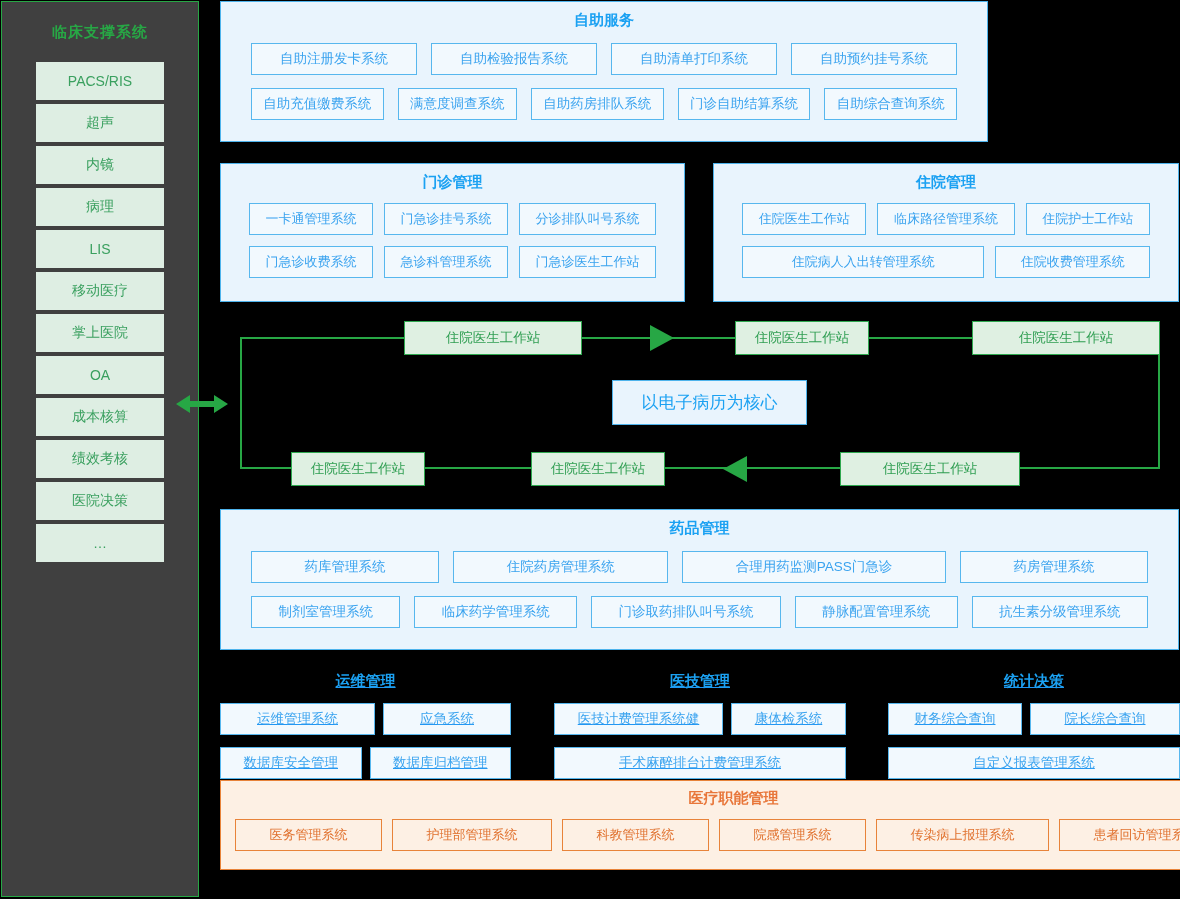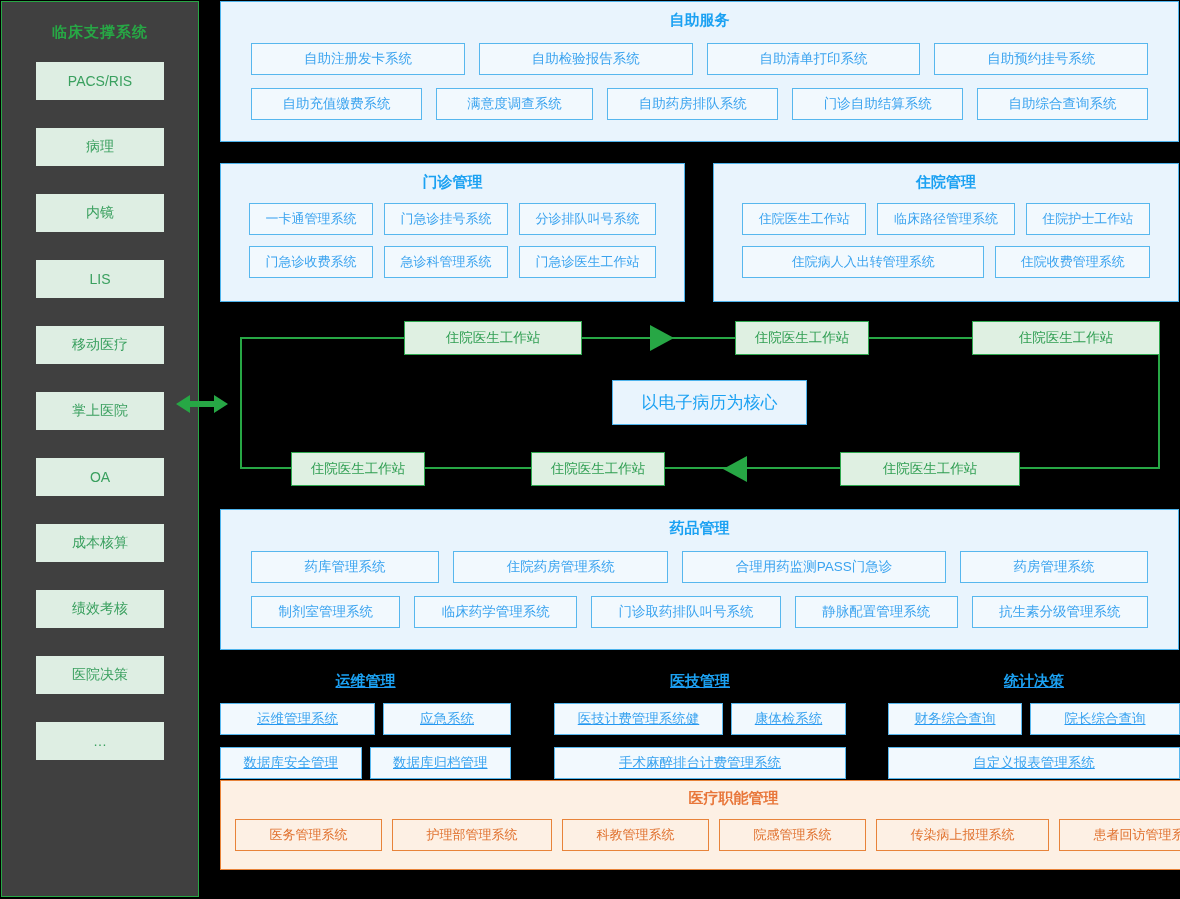--- a/index.html
+++ b/index.html
@@ -15,21 +15,21 @@
   .sidebar{
     position:absolute;left:1px;top:1px;width:198px;height:896px;
     border:1px solid #27a745;background:#404040;box-sizing:border-box;
   }
   .sidebar-title{
     text-align:center;color:#27a745;font-weight:bold;font-size:15px;
     margin-top:21px;letter-spacing:1px;
   }
   .sidebar-list{margin-top:20px;}
   .sidebar-item{
-    width:128px;margin:0 auto 28px auto;height:38px;
+    width:128px;margin:0 auto 4px auto;height:38px;
     background:#deeee3;border:1px solid #deeee3;
     color:#3aa05f;font-size:14px;
     display:flex;align-items:center;justify-content:center;
     box-sizing:border-box;
   }
 
   
   .dbl-arrow{position:absolute;left:176px;top:392px;width:52px;height:24px;}
 
   
@@ -43,21 +43,21 @@
   }
   .row{display:flex;gap:14px;padding:0 30px;margin-top:13px;}
   .chip{
     background:#f2f9fe;border:1px solid #57b7ee;
     color:#3aa3ef;font-size:13.5px;height:32px;
     display:flex;align-items:center;justify-content:center;
     box-sizing:border-box;white-space:nowrap;flex:1 1 auto;
   }
 
   
-  #selfservice{left:220px;top:1px;width:959px;height:141px;}
+  #selfservice{left:220px;top:1px;width:768px;height:141px;}
 
   
   #outpatient{left:220px;top:163px;width:465px;height:139px;}
   #inpatient{left:713px;top:163px;width:466px;height:139px;}
   #outpatient .row,#inpatient .row{gap:11px;padding:0 28px;margin-top:11px;}
   #outpatient .chip,#inpatient .chip{height:32px;font-size:13px;}
 
   
   #cycle{position:absolute;left:220px;top:310px;width:959px;height:190px;}
   .cyc-line{position:absolute;background:#27a745;}
@@ -108,22 +108,23 @@
 </style>
 </head>
 <body>
 
 <div id="root">
 
   <div class="sidebar">
     <div class="sidebar-title">临床支撑系统</div>
     <div class="sidebar-list">
       <div class="sidebar-item">PACS/RIS</div>
+      <div class="sidebar-item">超声</div>
+      <div class="sidebar-item">内镜</div>
       <div class="sidebar-item">病理</div>
-      <div class="sidebar-item">内镜</div>
       <div class="sidebar-item">LIS</div>
       <div class="sidebar-item">移动医疗</div>
       <div class="sidebar-item">掌上医院</div>
       <div class="sidebar-item">OA</div>
       <div class="sidebar-item">成本核算</div>
       <div class="sidebar-item">绩效考核</div>
       <div class="sidebar-item">医院决策</div>
       <div class="sidebar-item">…</div>
     </div>
   </div>

